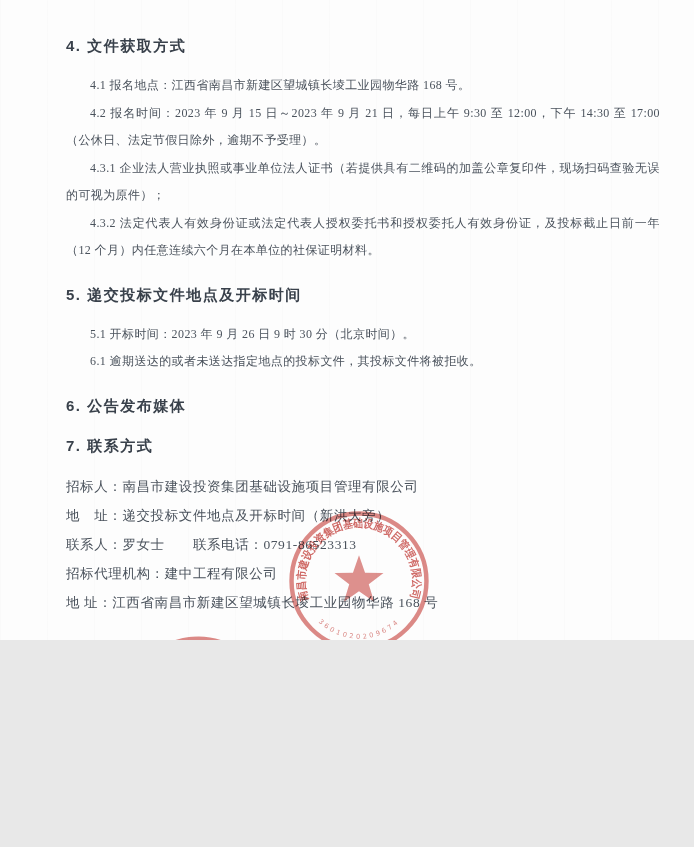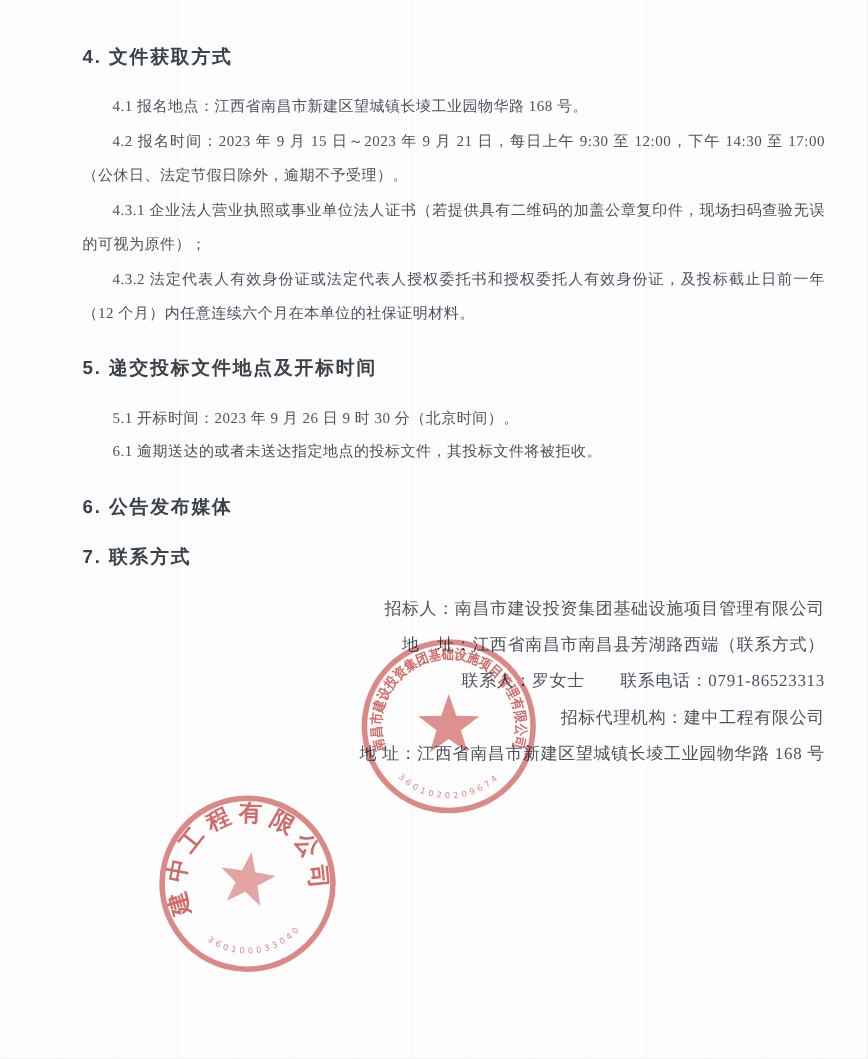--- a/index.html
+++ b/index.html
@@ -3,21 +3,21 @@
 <meta charset="utf-8">
 <style>
   html, body {
     margin: 0;
     padding: 0;
     background: #e8e8e8;
   }
   .page {
     position: relative;
     width: 694px;
-    height: 847px;
+    height: 640px;
     margin: 0 auto;
     background:
       repeating-linear-gradient(90deg,
         rgba(0,0,0,0.012) 0px, rgba(0,0,0,0.012) 1px,
         transparent 1px, transparent 47px),
       #fdfdfd;
     overflow: hidden;
     font-family: "Liberation Serif", "DejaVu Serif", serif;
   }
   .content {
@@ -45,21 +45,20 @@
     text-align: justify;
     text-indent: 2em;
   }
   .contact-line {
     margin: 0;
     font-size: 13.5px;
     line-height: 29px;
     color: #4a525c;
     letter-spacing: 0.6px;
     text-indent: 0;
-    text-align: right;
   }
   .seal {
     position: absolute;
     mix-blend-mode: multiply;
     opacity: 0.84;
     pointer-events: none;
   }
   .seal-1 { left: 288px; top: 510px; width: 142px; height: 142px; }
   .seal-2 { left: 127px; top: 636px; width: 142px; height: 142px; transform: rotate(-6deg); }
   .seal .ring { fill: none; stroke: #cf5a56; stroke-width: 5; opacity: 0.85; }
@@ -99,21 +98,21 @@
       <p class="para">6.1 逾期送达的或者未送达指定地点的投标文件，其投标文件将被拒收。</p>
     </section>
 
     <section>
       <h2 class="section-heading">6. 公告发布媒体</h2>
     </section>
 
     <section>
       <h2 class="section-heading">7. 联系方式</h2>
       <p class="contact-line">招标人：南昌市建设投资集团基础设施项目管理有限公司</p>
-      <p class="contact-line">地　址：江西省南昌市南昌县芳湖路西端（联系方式）</p>
+      <p class="contact-line">地　址：递交投标文件地点及开标时间（新洪大旁）</p>
       <p class="contact-line">联系人：罗女士　　联系电话：0791-86523313</p>
       <p class="contact-line">招标代理机构：建中工程有限公司</p>
       <p class="contact-line">地 址：江西省南昌市新建区望城镇长堎工业园物华路 168 号</p>
     </section>
 
   </div>
 
   <svg class="seal seal-1" viewBox="0 0 160 160">
     <defs>
       <path id="s1-arc-top" d="M 22.7,100.9 A 61,61 0 1 1 137.3,100.9" fill="none"></path>

